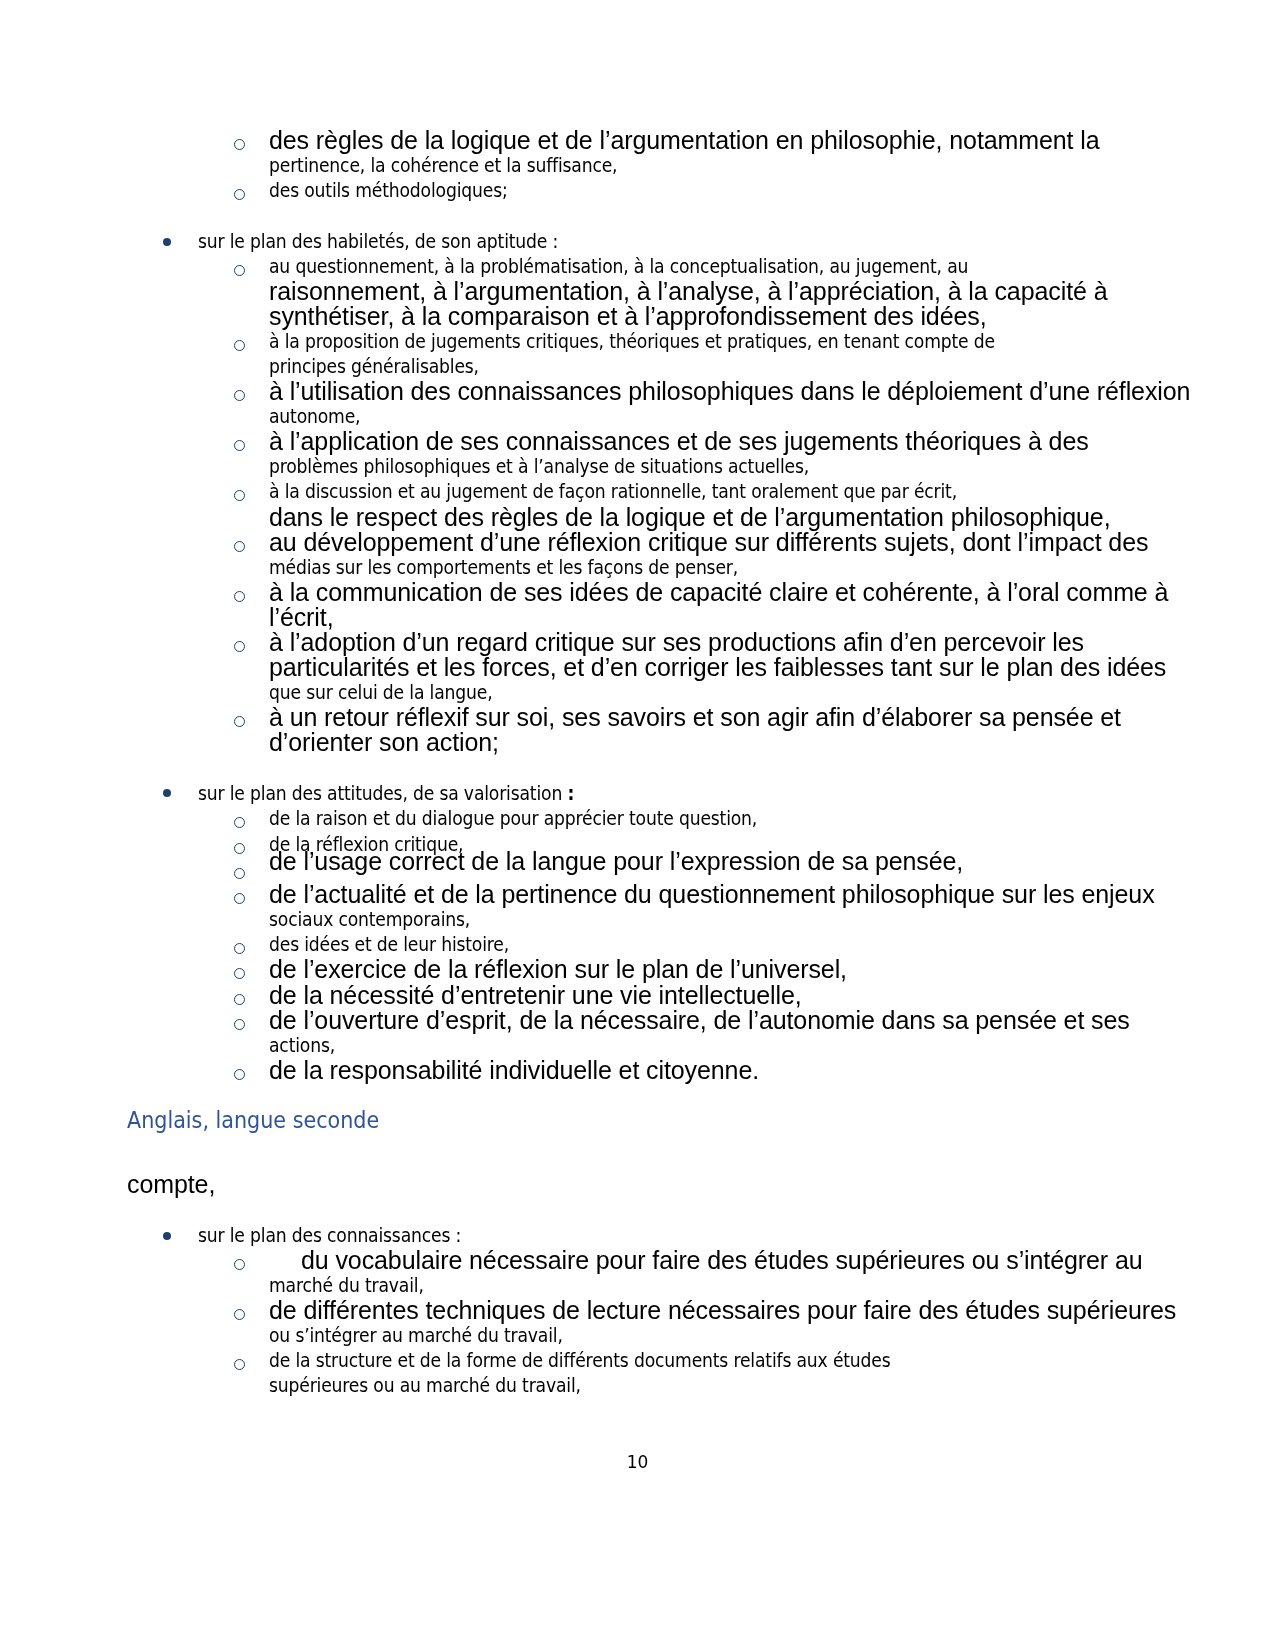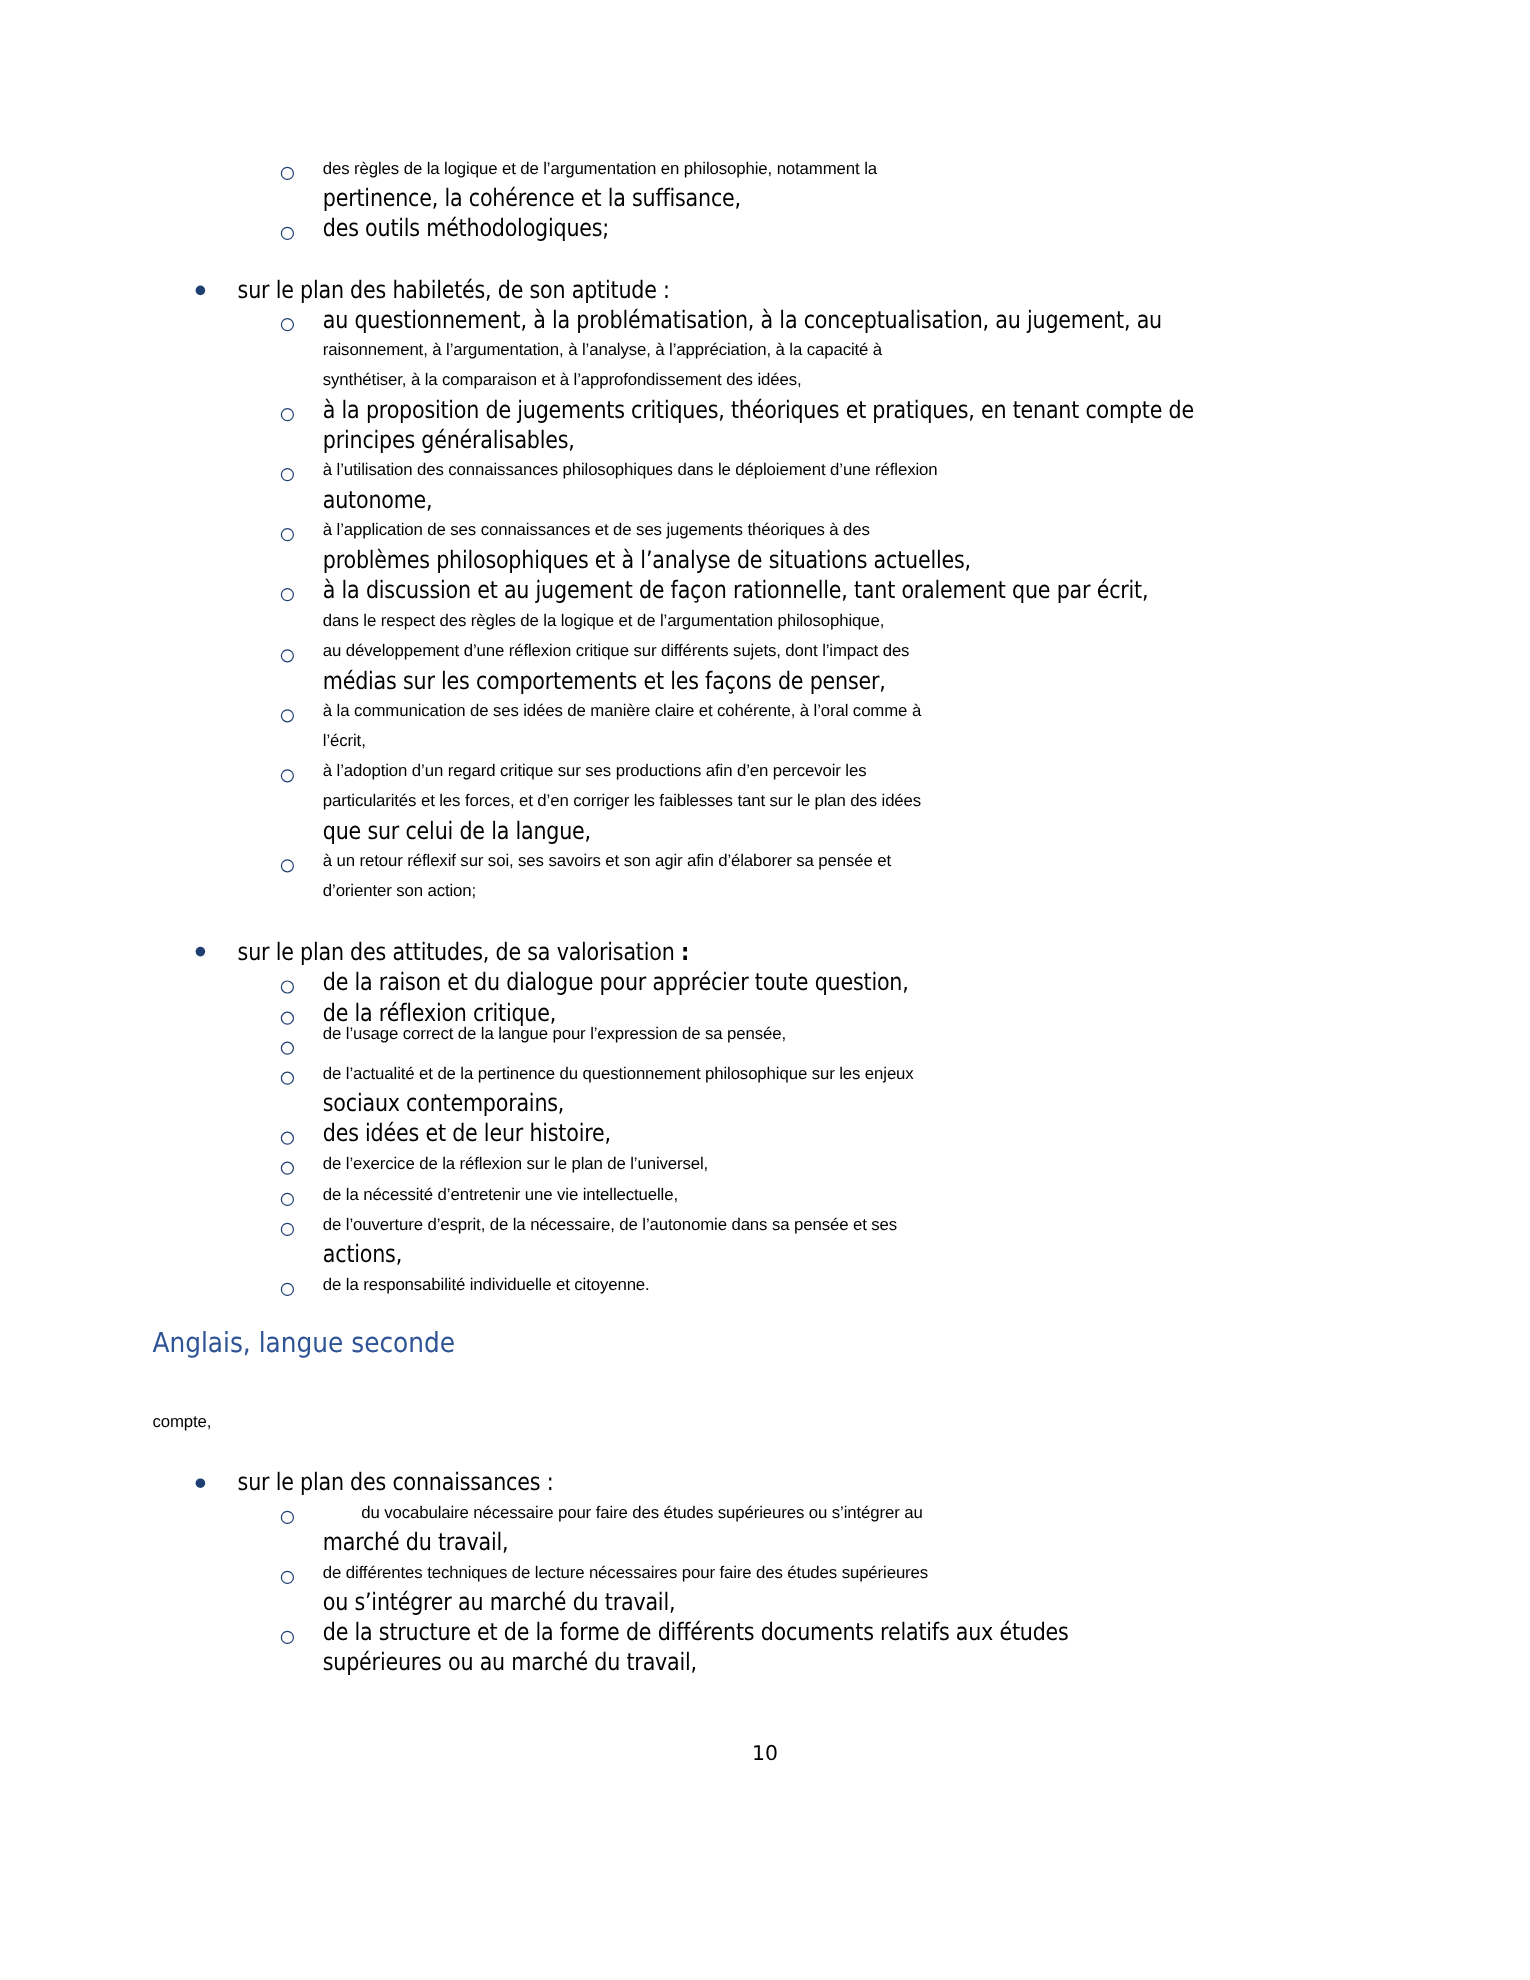--- a/index.html
+++ b/index.html
@@ -2,21 +2,21 @@
 <html><head>
 <meta charset="utf-8">
 <style>
   html, body { margin: 0; padding: 0; background: #ffffff; }
   body { width: 1275px; height: 1650px; position: relative; overflow: hidden; color: #000; }
   .page { position: absolute; left: 0; top: 0; width: 1275px; height: 1650px; }
   .line {
     position: absolute;
     white-space: nowrap;
     font-family: "Liberation Sans", sans-serif;
-    font-size: 14px;
+    font-size: 25px;
     line-height: 26px;
     letter-spacing: -0.1px;
   }
   .cond {
     font-family: "DejaVu Sans", sans-serif;
     font-size: 20px;
     transform-origin: left center;
     transform: scaleX(0.86);
     letter-spacing: -0.2px;
   }
@@ -96,21 +96,21 @@
 
     <span class="sub-bullet" style="left:234px; top:481px;"></span>
     <div class="line cond" style="left:269px; top:478px;">à la discussion et au jugement de façon rationnelle, tant oralement que par écrit,</div>
     <div class="line" style="left:269px; top:504px;">dans le respect des règles de la logique et de l’argumentation philosophique,</div>
 
     <span class="sub-bullet" style="left:234px; top:532px;"></span>
     <div class="line" style="left:269px; top:529px;">au développement d’une réflexion critique sur différents sujets, dont l’impact des</div>
     <div class="line cond" style="left:269px; top:554px;">médias sur les comportements et les façons de penser,</div>
 
     <span class="sub-bullet" style="left:234px; top:582px;"></span>
-    <div class="line" style="left:269px; top:579px;">à la communication de ses idées de manière claire et cohérente, à l’oral comme à</div>
+    <div class="line" style="left:269px; top:579px;">à la communication de ses idées de capacité claire et cohérente, à l’oral comme à</div>
     <div class="line" style="left:269px; top:604px;">l’écrit,</div>
 
     <span class="sub-bullet" style="left:234px; top:632px;"></span>
     <div class="line" style="left:269px; top:629px;">à l’adoption d’un regard critique sur ses productions afin d’en percevoir les</div>
     <div class="line" style="left:269px; top:654px;">particularités et les forces, et d’en corriger les faiblesses tant sur le plan des idées</div>
     <div class="line cond" style="left:269px; top:679px;">que sur celui de la langue,</div>
 
     <span class="sub-bullet" style="left:234px; top:707px;"></span>
     <div class="line" style="left:269px; top:704px;">à un retour réflexif sur soi, ses savoirs et son agir afin d’élaborer sa pensée et</div>
     <div class="line" style="left:269px; top:729px;">d’orienter son action;</div>

